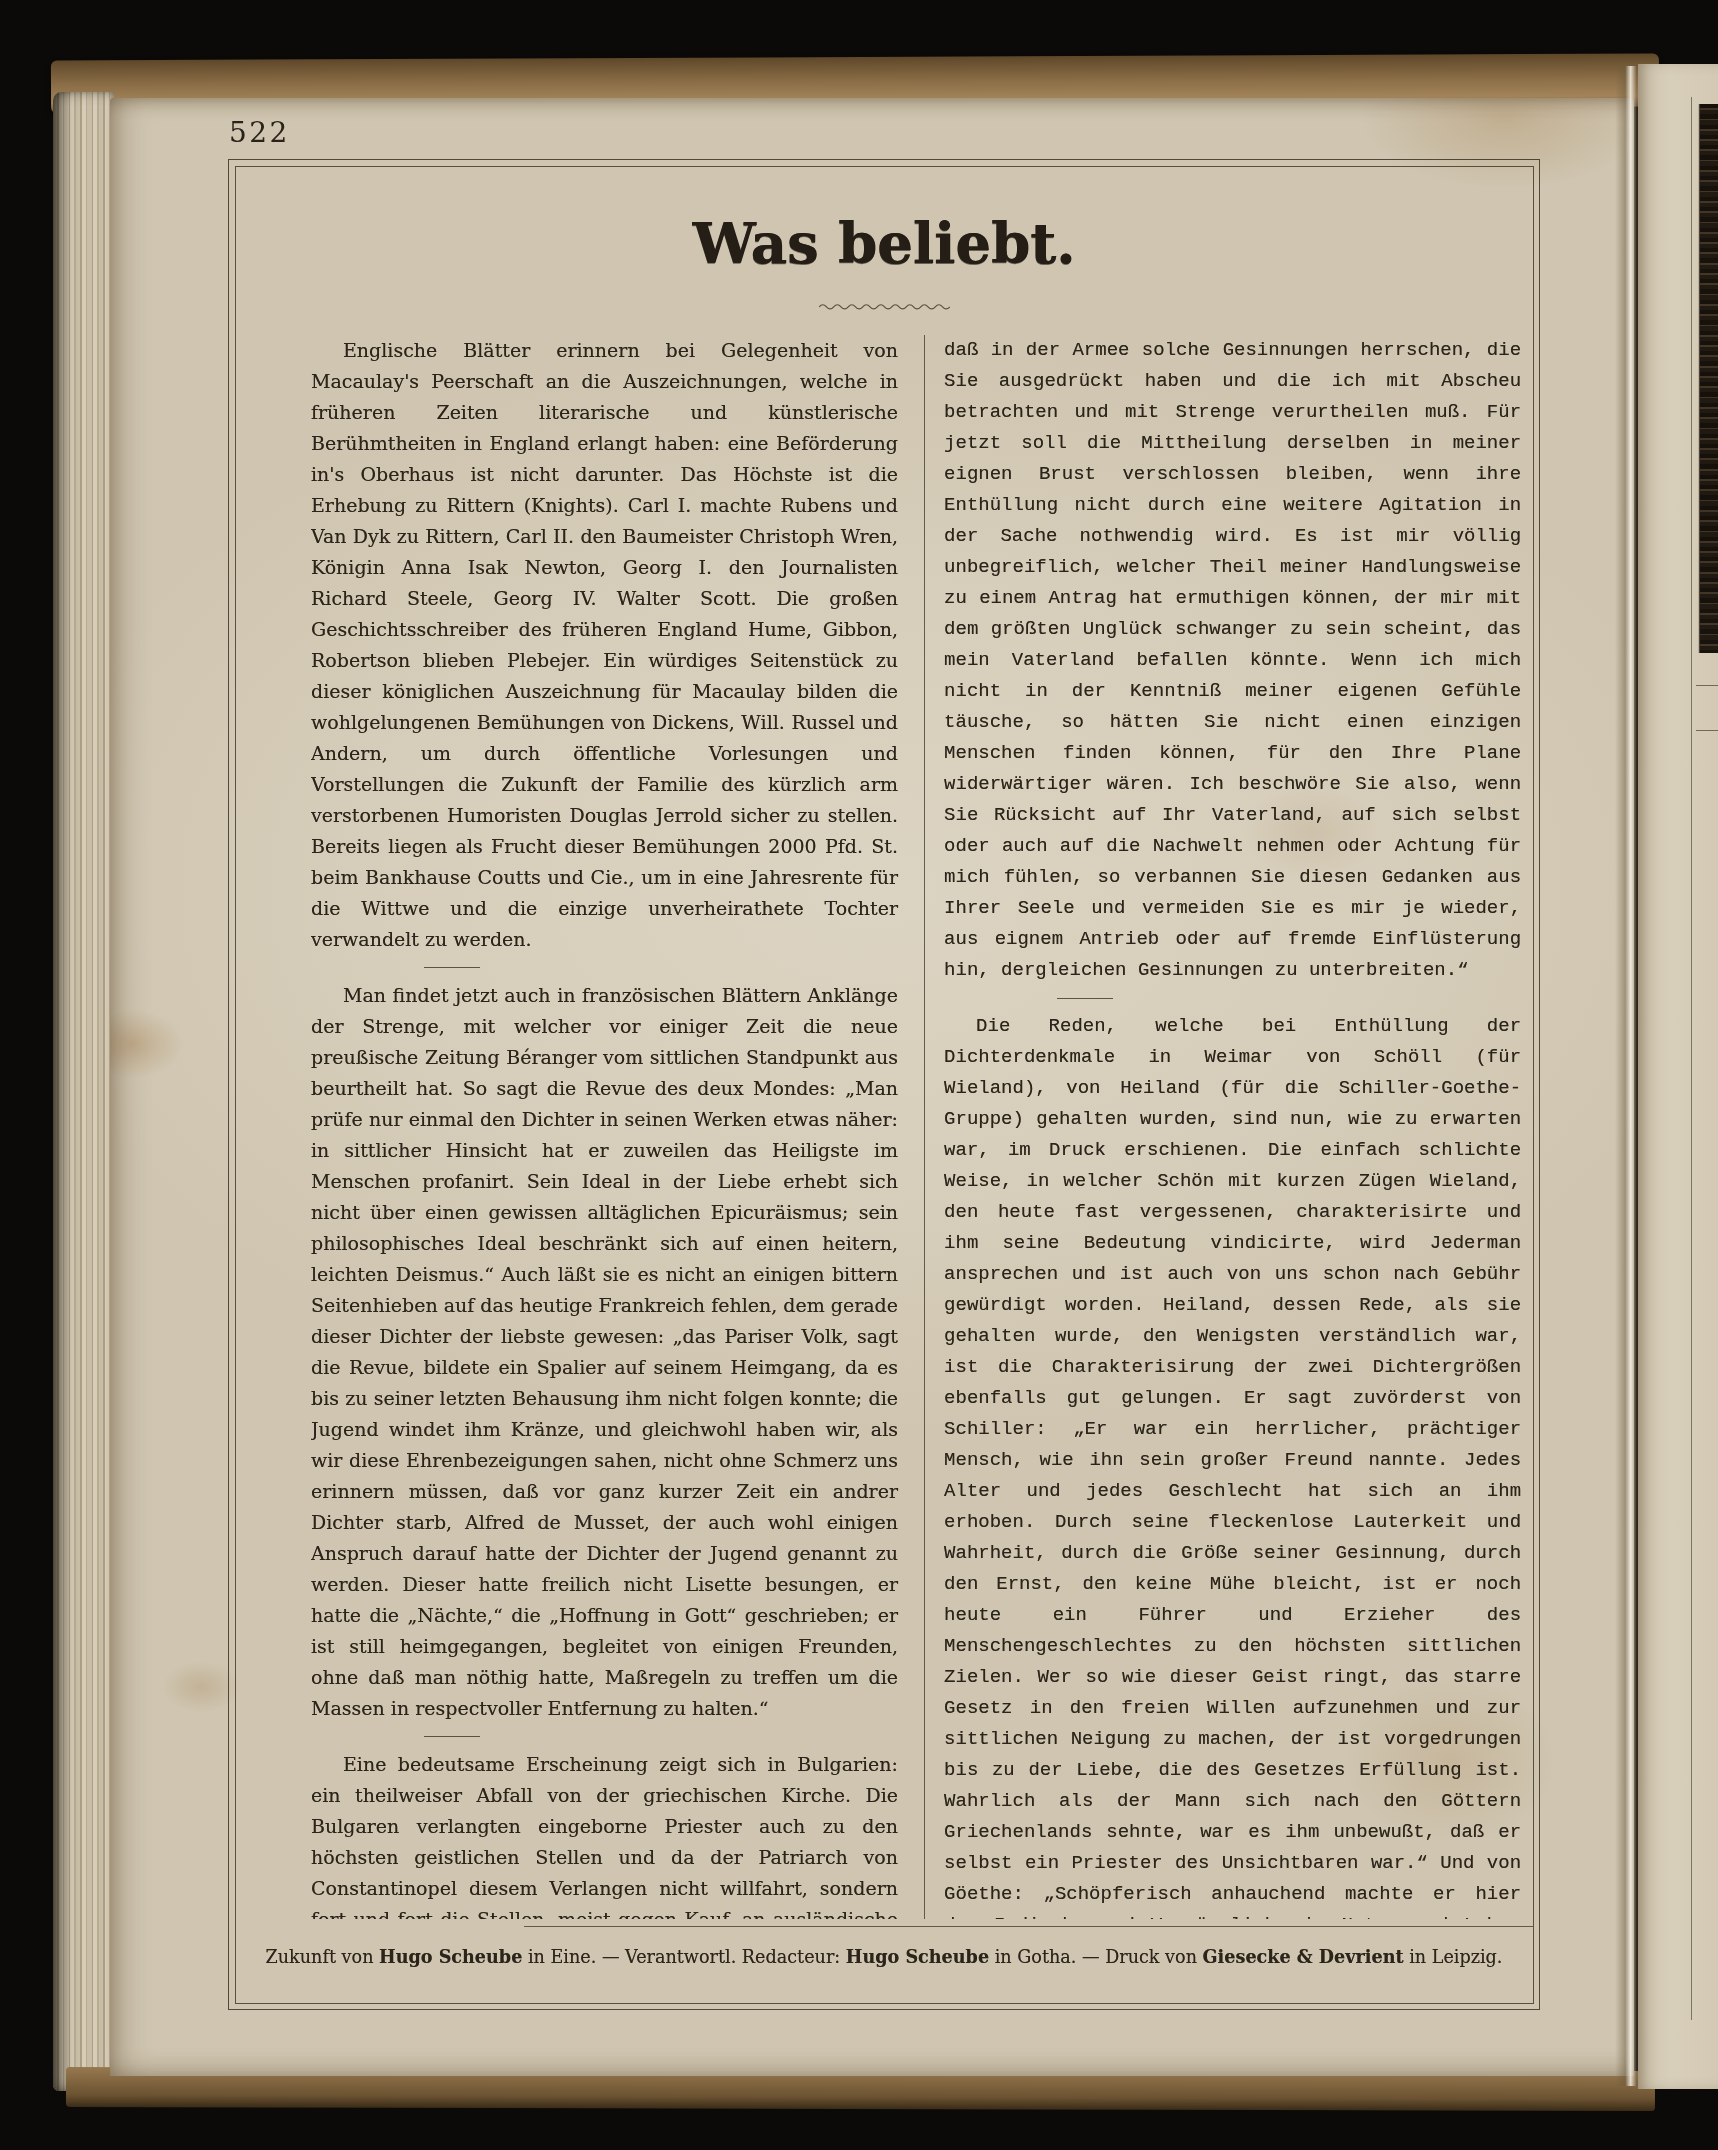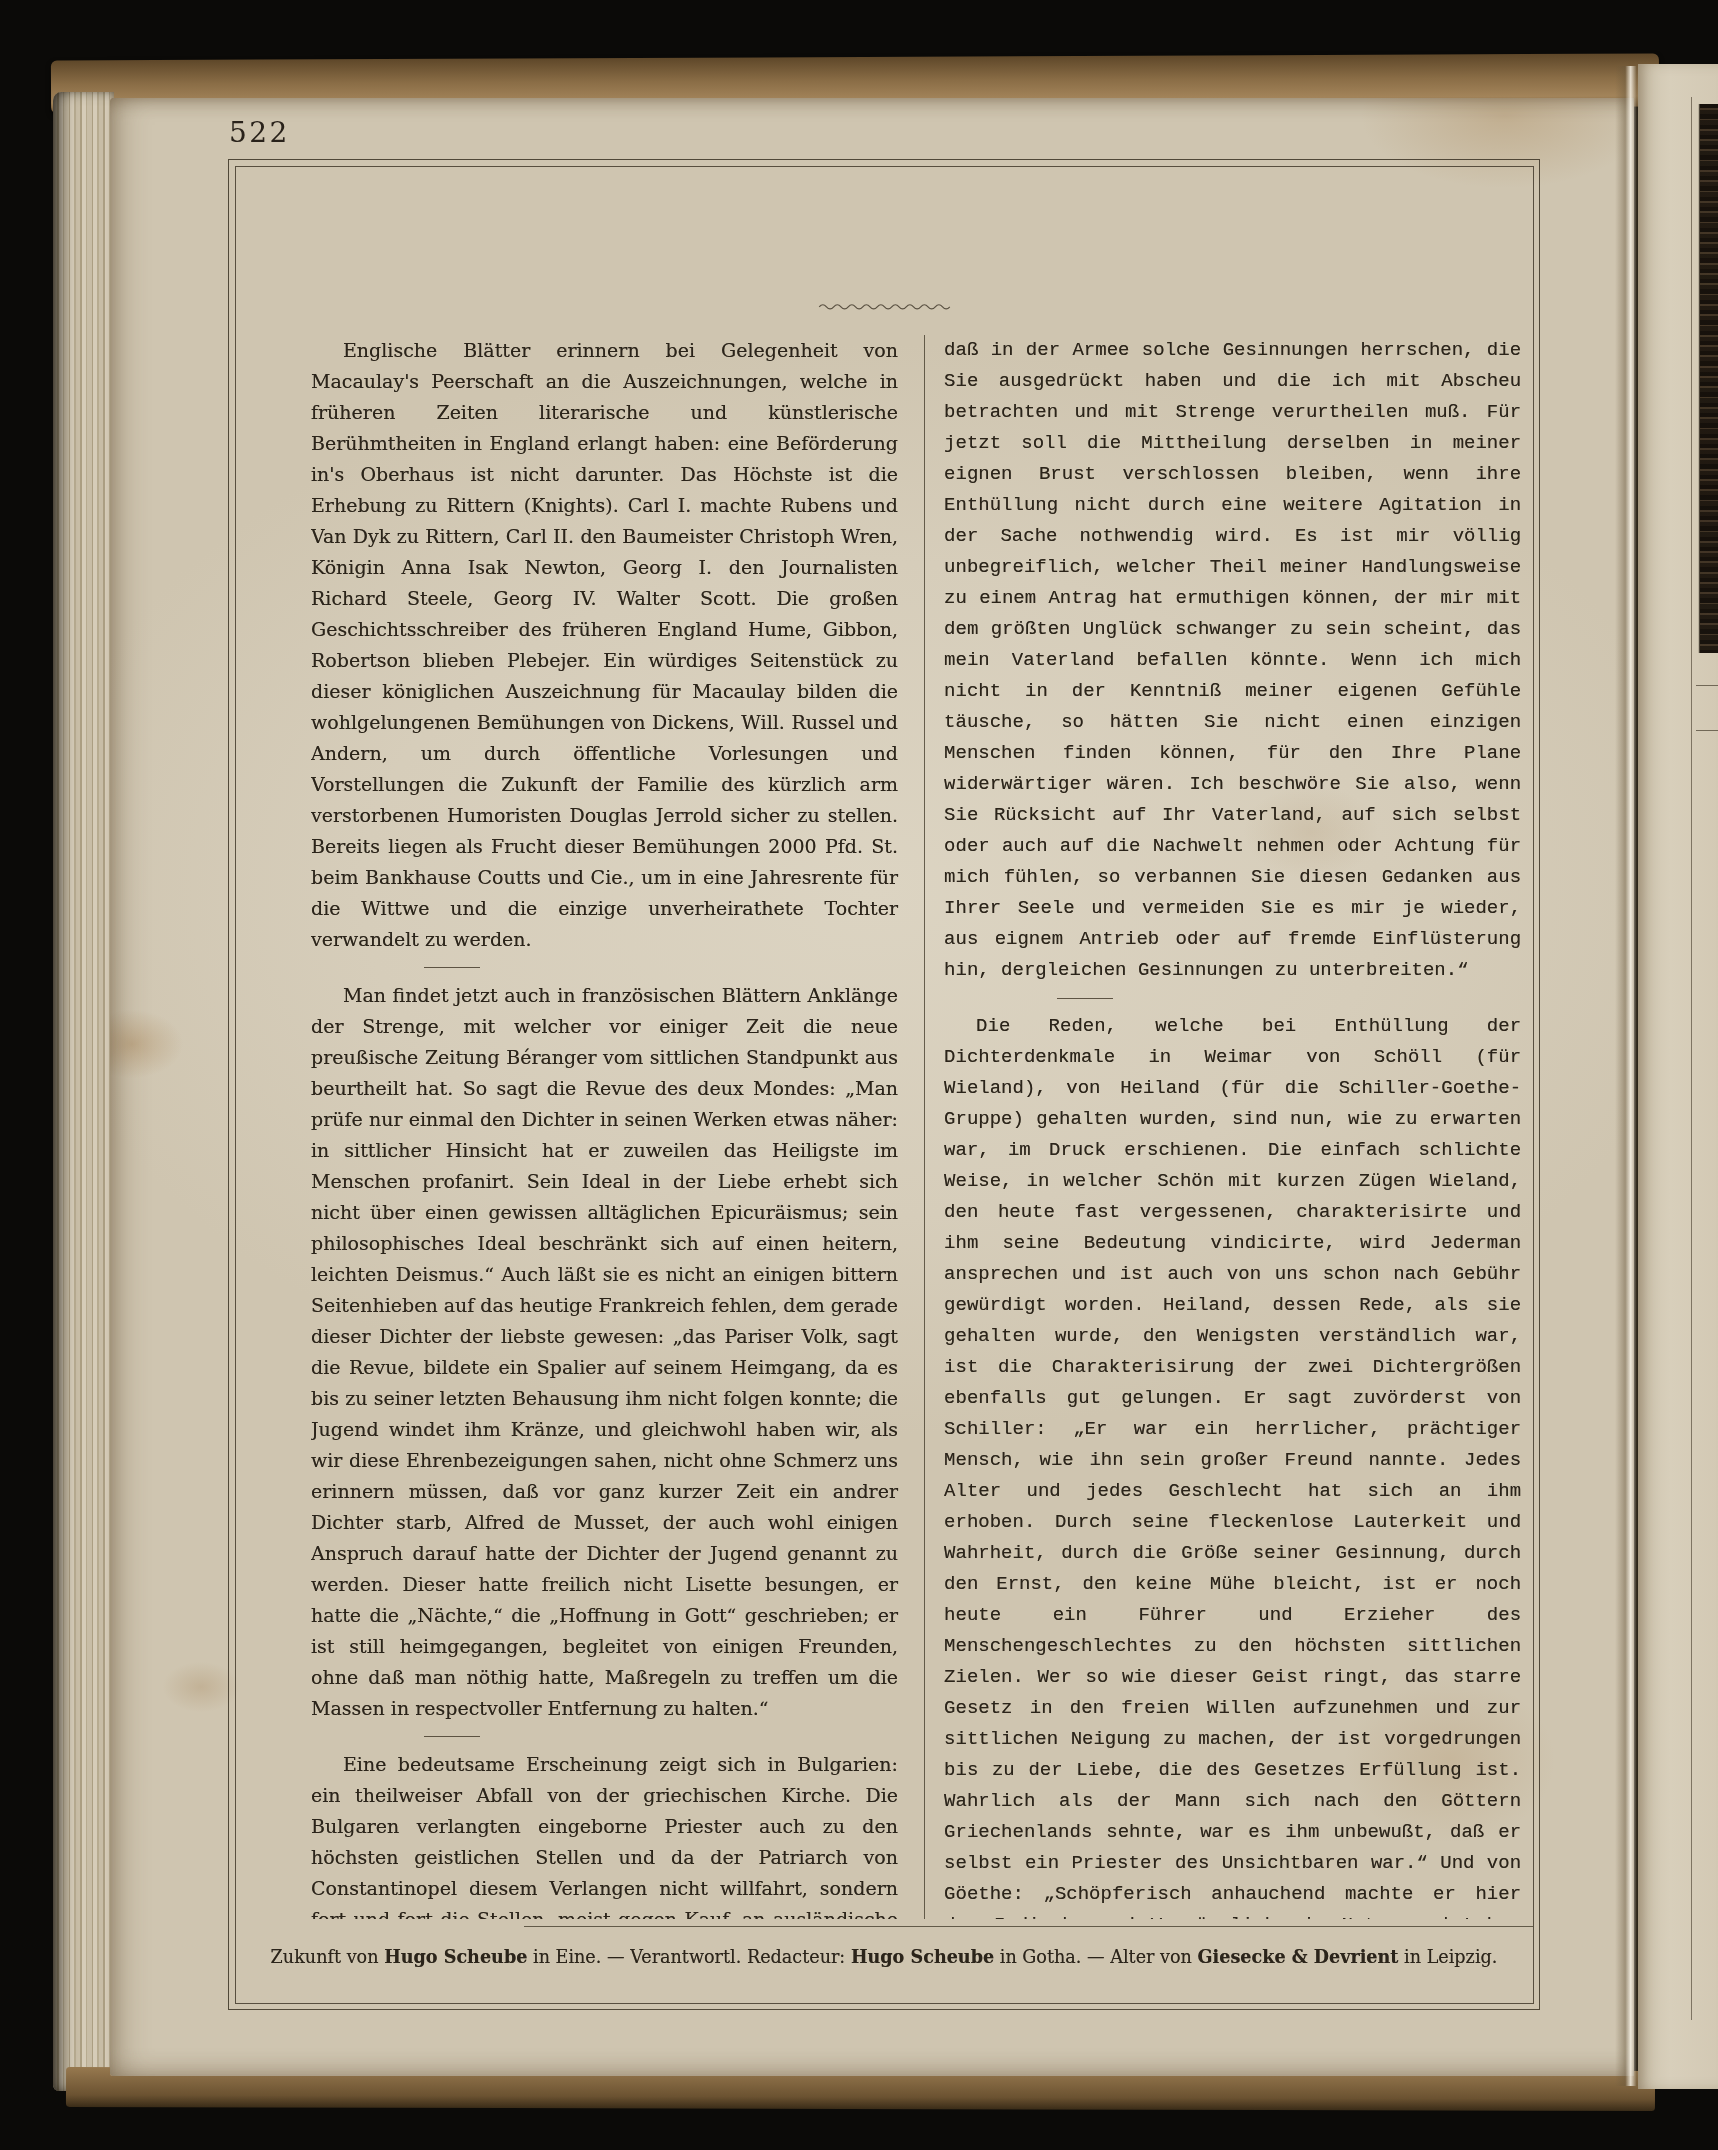--- a/index.html
+++ b/index.html
@@ -77,20 +77,21 @@
 
   <div class="book-top-edge"></div>
   <div class="page-stack-left"></div>
   <div class="book-bottom-edge"></div>
 
   <div class="main-page">
     <div class="frame">
 
       <div class="page-number">522</div>
 
+      <div class="page-title">Was beliebt.</div>
 
       <div class="flourish">
         <svg width="133" height="8.5" viewBox="0 0 220 14">
           <path d="M2,8 q6,-7 12,0 t12,0 t12,0 t12,0 t12,0 t12,0 t12,0 t12,0 t12,0 t12,0 t12,0 t12,0 t12,0 t12,0 t12,0 t12,0 t12,0 t12,0" fill="none" stroke="#5a5142" stroke-width="2"></path>
         </svg>
       </div>
 
       <div class="text-columns">
         <div class="col col-left">
           <p class="para" lang="de">Englische Blätter erinnern bei Gelegenheit von Macaulay's Peerschaft an die Auszeichnungen, welche in früheren Zeiten literarische und künstlerische Berühmtheiten in England erlangt haben: eine Beförderung in's Oberhaus ist nicht darunter. Das Höchste ist die Erhebung zu Rittern (Knights). Carl I. machte Rubens und Van Dyk zu Rittern, Carl II. den Baumeister Christoph Wren, Königin Anna Isak Newton, Georg I. den Journalisten Richard Steele, Georg IV. Walter Scott. Die großen Geschichtsschreiber des früheren England Hume, Gibbon, Robertson blieben Plebejer. Ein würdiges Seitenstück zu dieser königlichen Auszeichnung für Macaulay bilden die wohlgelungenen Bemühungen von Dickens, Will. Russel und Andern, um durch öffentliche Vorlesungen und Vorstellungen die Zukunft der Familie des kürzlich arm verstorbenen Humoristen Douglas Jerrold sicher zu stellen. Bereits liegen als Frucht dieser Bemühungen 2000 Pfd. St. beim Bankhause Coutts und Cie., um in eine Jahresrente für die Wittwe und die einzige unverheirathete Tochter verwandelt zu werden.</p>
@@ -107,21 +108,21 @@
         <div class="col col-right">
           <p class="para cont" lang="de">daß in der Armee solche Gesinnungen herrschen, die Sie ausgedrückt haben und die ich mit Abscheu betrachten und mit Strenge verurtheilen muß. Für jetzt soll die Mittheilung derselben in meiner eignen Brust verschlossen bleiben, wenn ihre Enthüllung nicht durch eine weitere Agitation in der Sache nothwendig wird. Es ist mir völlig unbegreiflich, welcher Theil meiner Handlungsweise zu einem Antrag hat ermuthigen können, der mir mit dem größten Unglück schwanger zu sein scheint, das mein Vaterland befallen könnte. Wenn ich mich nicht in der Kenntniß meiner eigenen Gefühle täusche, so hätten Sie nicht einen einzigen Menschen finden können, für den Ihre Plane widerwärtiger wären. Ich beschwöre Sie also, wenn Sie Rücksicht auf Ihr Vaterland, auf sich selbst oder auch auf die Nachwelt nehmen oder Achtung für mich fühlen, so verbannen Sie diesen Gedanken aus Ihrer Seele und vermeiden Sie es mir je wieder, aus eignem Antrieb oder auf fremde Einflüsterung hin, dergleichen Gesinnungen zu unterbreiten.“</p>
           <div class="pdiv"></div>
           <p class="para" lang="de">Die Reden, welche bei Enthüllung der Dichterdenkmale in Weimar von Schöll (für Wieland), von Heiland (für die Schiller-Goethe-Gruppe) gehalten wurden, sind nun, wie zu erwarten war, im Druck erschienen. Die einfach schlichte Weise, in welcher Schön mit kurzen Zügen Wieland, den heute fast vergessenen, charakterisirte und ihm seine Bedeutung vindicirte, wird Jederman ansprechen und ist auch von uns schon nach Gebühr gewürdigt worden. Heiland, dessen Rede, als sie gehalten wurde, den Wenigsten verständlich war, ist die Charakterisirung der zwei Dichtergrößen ebenfalls gut gelungen. Er sagt zuvörderst von Schiller: „Er war ein herrlicher, prächtiger Mensch, wie ihn sein großer Freund nannte. Jedes Alter und jedes Geschlecht hat sich an ihm erhoben. Durch seine fleckenlose Lauterkeit und Wahrheit, durch die Größe seiner Gesinnung, durch den Ernst, den keine Mühe bleicht, ist er noch heute ein Führer und Erzieher des Menschengeschlechtes zu den höchsten sittlichen Zielen. Wer so wie dieser Geist ringt, das starre Gesetz in den freien Willen aufzunehmen und zur sittlichen Neigung zu machen, der ist vorgedrungen bis zu der Liebe, die des Gesetzes Erfüllung ist. Wahrlich als der Mann sich nach den Göttern Griechenlands sehnte, war es ihm unbewußt, daß er selbst ein Priester des Unsichtbaren war.“ Und von Göethe: „Schöpferisch anhauchend machte er hier das Irdische und Vergängliche in Natur und Leben zu einem Gleichniß des Unvergänglichen und Ewigen, dort sang er den Abglanz des Göttlichen im Menschlichen, als ob er jenes selber geschaut. Die gewaltige Kraft des Menschengeistes und die Nichtigkeit der Erdengeschlechter, wie sie Aeschylos und Sophokles besungen hatten, rauschten noch einmal vorüber in Liedern im höheren Chor, und die Sonne Homers schien von Neuem auf uns. Hier griff er hinein in das mittelalterliche Volksleben, dort verstand er es, als ob die Geister alle ihm unterthänig wären, noch als Greis auch den Orient uns näher zu bringen. Altes und Neues, Nahes und Fernes verbanden sich seinem weit umfassenden Geiste. Und das Alles war ein so inneres Herzenseigenthum, daß es mit der ganzen Macht unmittelbarer Eingebung wirkte.“ u. s. w. Natürlich verfehlt Herr Heiland auch nicht herauszuheben, daß Goethe „zwar die Harmonie und das Gleichgewicht seines Lebens nicht an die großen Bewegungen der Zeit preisgab,“ daß ihn aber doch schließlich der „Glaube an die dereinstige Wiedergeburt des deutschen Volkes mit Vertrauen auf den erfüllt habe, der uns zerrissen hat und wieder heilen wird.“ Das mag jedenfalls ein ganz bequemer Glaube sein!</p>
         </div>
       </div>
 
       <div class="footer-rule"></div>
 
       <div class="imprint">
-        <span>Zukunft von </span><b>Hugo Scheube</b><span> in Eine. — Verantwortl. Redacteur: </span><b>Hugo Scheube</b><span> in Gotha. — Alter von </span><b>Giesecke &amp; Devrient</b><span> in Leipzig.</span>
+        <span>Zukunft von </span><b>Hugo Scheube</b><span> in Eine. — Verantwortl. Redacteur: </span><b>Hugo Scheube</b><span> in Gotha. — Druck von </span><b>Giesecke &amp; Devrient</b><span> in Leipzig.</span>
       </div>
 
     </div>
   </div>
 
   <div class="page-crease"></div>
 
   <div class="next-page">
     <div class="next-frame-line"></div>
     <div class="engraving-sliver"></div>

